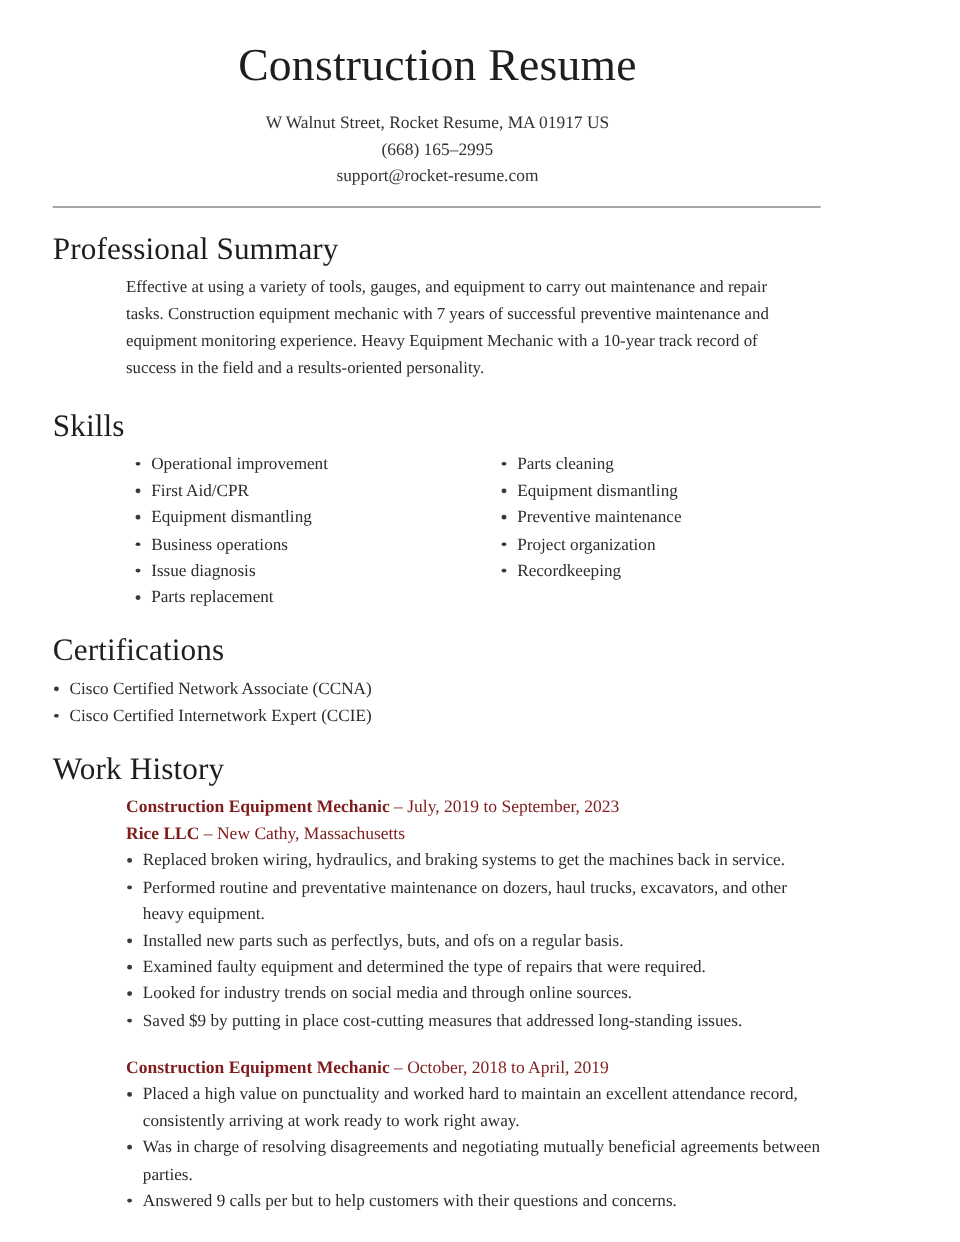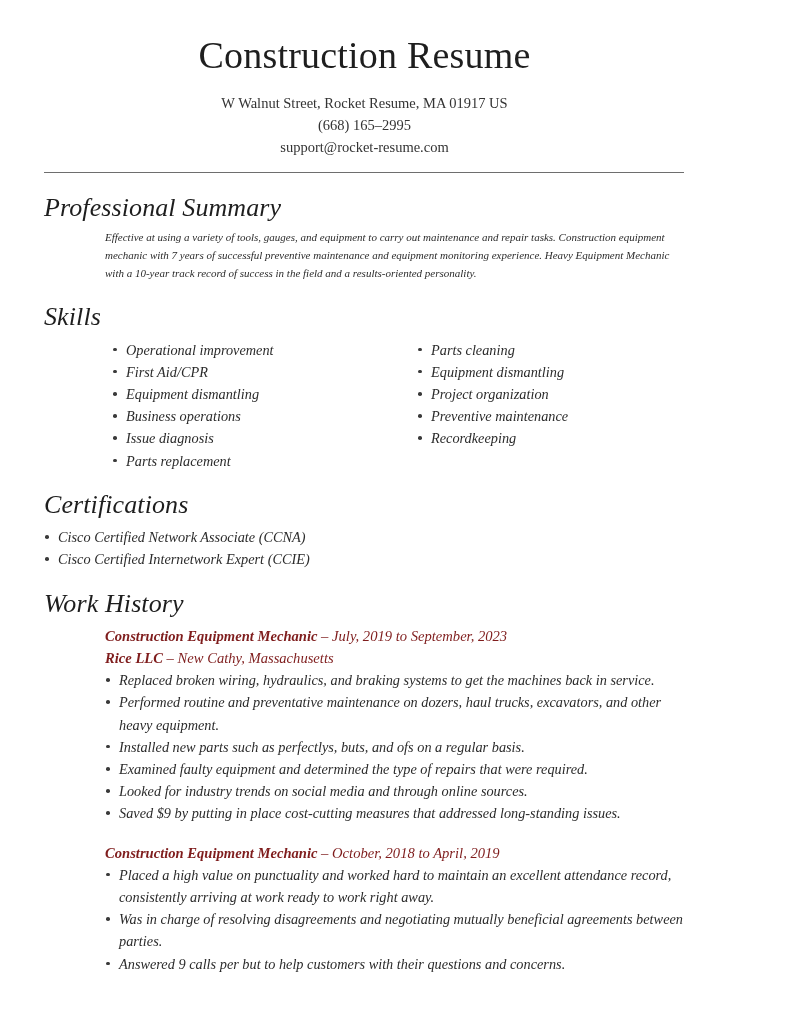--- a/index.html
+++ b/index.html
@@ -49,36 +49,35 @@
   .divider {
     height: 0;
     border: 0;
     border-top: 1.4px solid #6e6e6e;
     margin: 14px 45px 0 44px;
   }
 
   
   .section {
     padding: 0 45px 0 44px;
-    font-style: italic;
   }
   .section-heading {
     font-size: 26px;
     font-weight: 400;
     color: #1e1e1e;
     margin: 19px 0 6px 0;
     line-height: 1.2;
     letter-spacing: 0.1px;
   }
   .section-heading.tight {
     margin-top: 17px;
   }
 
   .summary-text {
-    font-size: 11px;
+    font-size: 14px;
     line-height: 1.62;
     color: #2b2b2b;
     margin: 0 0 0 61px;
     padding-right: 14px;
     text-align: left;
   }
 
   
   ul.bullets {
     list-style: none;
@@ -185,22 +184,22 @@
           <li>Operational improvement</li>
           <li>First Aid/CPR</li>
           <li>Equipment dismantling</li>
           <li>Business operations</li>
           <li>Issue diagnosis</li>
           <li>Parts replacement</li>
         </ul>
       <ul class="bullets skills-col right" id="skills-right">
           <li>Parts cleaning</li>
           <li>Equipment dismantling</li>
+          <li>Preventive maintenance</li>
           <li>Project organization</li>
-          <li>Preventive maintenance</li>
           <li>Recordkeeping</li>
         </ul>
     </div>
   </div>
 
   <div class="section">
     <h2 class="section-heading tight">Certifications</h2>
     <ul class="bullets certs-wrap" id="certs-list">
         <li>Cisco Certified Network Associate (CCNA)</li>
         <li>Cisco Certified Internetwork Expert (CCIE)</li>

